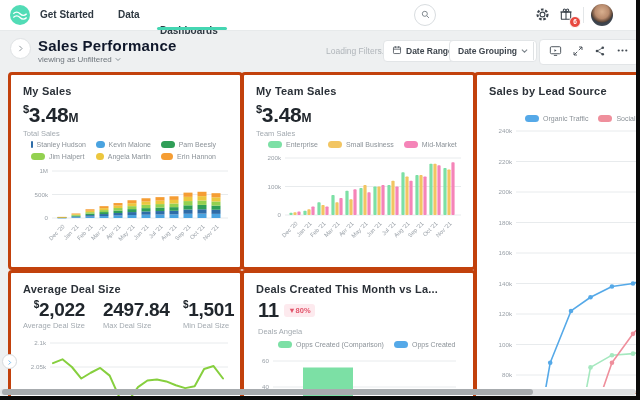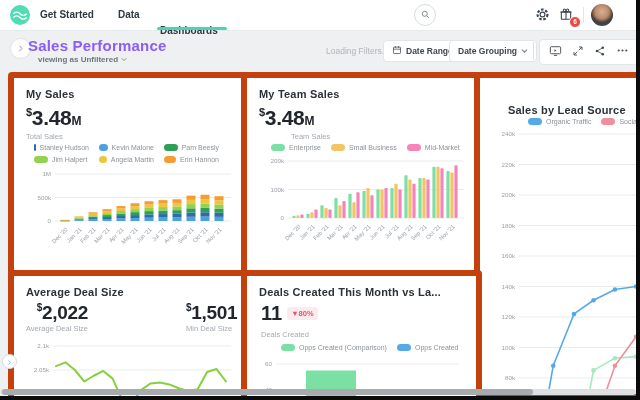--- a/index.html
+++ b/index.html
@@ -15,30 +15,30 @@
   .tab-underline{left:157px;top:27px;width:70px;height:3px;background:#45d6b2;border-radius:2px;}
   .search-btn{left:414px;top:4px;width:22px;height:22px;border:1px solid #d9dde0;border-radius:50%;background:#fff;display:flex;align-items:center;justify-content:center;}
   .add-new{left:443px;top:4px;width:84px;height:22px;background:#55a9e8;border:none;border-radius:12px;color:#fff;font-size:9.5px;font-weight:600;font-family:inherit;}
   .iconbtn{top:7px;width:17px;height:17px;display:flex;align-items:center;justify-content:center;background:none;border:none;padding:0;}
   .gift-badge{left:569px;top:16px;width:10px;height:10px;background:#e8483f;border-radius:50%;color:#fff;font-size:6.5px;font-weight:700;text-align:center;line-height:10px;border:1px solid #fff;}
   .nav-divider{left:583px;top:7px;width:1px;height:16px;background:#e3e6e8;}
   .avatar{left:591px;top:4px;width:22px;height:22px;border-radius:50%;background:radial-gradient(circle at 50% 35%, #d9b08f 0%, #b98b6d 38%, #5a4436 58%, #3a4049 62%, #49545e 100%);}
 
   
   .back-btn{left:10px;top:38px;width:21px;height:21px;border:1px solid #dfe2e4;border-radius:50%;background:#fff;display:flex;align-items:center;justify-content:center;}
-  .page-title{left:28px;top:37px;font-size:15px;font-weight:700;color:#8b5cf6;letter-spacing:.2px;}
-  .viewing{left:38px;top:55px;font-size:8px;color:#6e757c;display:flex;align-items:center;gap:3px;font-weight:bold;}
+  .page-title{left:38px;top:37px;font-size:15px;font-weight:700;color:#0f172a;letter-spacing:.2px;}
+  .viewing{left:38px;top:55px;font-size:8px;color:#6e757c;display:flex;align-items:center;gap:3px;}
   .loading{left:326px;top:46px;font-size:8.5px;color:#b0b5ba;}
   .pillbtn{top:40px;height:22px;background:#fff;border:1px solid #e2e5e7;border-radius:4px;display:flex;align-items:center;gap:4px;padding:0 8px;font-size:8.5px;font-weight:600;color:#3f464e;font-family:inherit;}
   .hdr-divider{left:533px;top:42px;width:1px;height:18px;background:#dfe2e4;}
   .icons-group{left:539px;top:39px;width:90px;height:24px;background:#fff;border:1px solid #e2e5e7;border-radius:4px;display:flex;align-items:center;justify-content:space-around;padding:0 4px;}
   .icons-group button{background:none;border:none;padding:0;display:flex;align-items:center;}
 
   
-  .card{position:absolute;background:#fff;border:6px solid #c2410c;border-radius:4px;}
+  .card{position:absolute;background:#fff;border:3px solid #c2410c;border-radius:4px;}
   .card1{left:8px;top:72px;width:229px;height:192px;}
   .card2{left:241px;top:72px;width:229px;height:192px;}
   .card3{left:474px;top:72px;width:229px;height:316px;}
   .card4{left:8px;top:270px;width:229px;height:150px;}
   .card5{left:241px;top:270px;width:229px;height:150px;}
   .card-title{left:12px;top:10px;font-size:11px;font-weight:700;color:#2b3138;letter-spacing:.2px;white-space:nowrap;}
   .bigval{left:12px;top:28px;font-size:21px;font-weight:700;color:#20262c;letter-spacing:-.3px;}
   .bigval .cur{font-size:11px;vertical-align:9px;font-weight:700;}
   .bigval .suf{font-size:12px;font-weight:700;}
   .metric-label{font-size:7.5px;color:#a3aab0;}
@@ -288,21 +288,21 @@
           <rect x="188.5" y="32.32" width="9" height="4.136000000000003" fill="#ecc73e"></rect>
           <rect x="188.5" y="28.184" width="9" height="4.135999999999999" fill="#f59d33"></rect>
         </svg>
     </section>
 
     <section class="card card2">
       <h2 class="abs card-title" style="margin:0;">My Team Sales</h2>
       <div class="abs bigval">
         <span class="cur">$</span><span>3.48</span><span class="suf">M</span>
       </div>
-      <div class="abs metric-label" style="left:12px;top:54px;margin-left:32px;">Team Sales</div>
+      <div class="abs metric-label" style="left:12px;top:54px;">Team Sales</div>
       <div class="abs legend" style="left:24px;top:66px;">
           <span class="lgi">
             <i style="background: rgb(124, 224, 165);"></i>
             <em>Enterprise</em>
           </span>
           <span class="lgi">
             <i style="background: rgb(242, 197, 98);"></i>
             <em>Small Business</em>
           </span>
           <span class="lgi">
@@ -362,21 +362,21 @@
           <rect x="173.4" y="13.700000000000003" width="3.2" height="51.3" rx="0.8" fill="#7ce0a5"></rect>
           <rect x="177.4" y="13.700000000000003" width="3.2" height="51.3" rx="0.8" fill="#f2c562"></rect>
           <rect x="181.4" y="15.125" width="3.2" height="49.875" rx="0.8" fill="#f584b8"></rect>
           <rect x="187.4" y="17.975" width="3.2" height="47.025" rx="0.8" fill="#7ce0a5"></rect>
           <rect x="191.4" y="19.4" width="3.2" height="45.6" rx="0.8" fill="#f2c562"></rect>
           <rect x="195.4" y="12.274999999999999" width="3.2" height="52.725" rx="0.8" fill="#f584b8"></rect>
         </svg>
     </section>
 
     <section class="card card3">
-      <h2 class="abs card-title" style="margin:16px;">Sales by Lead Source</h2>
+      <h2 class="abs card-title" style="margin:0;">Sales by Lead Source</h2>
       <div class="abs legend" style="left:48px;top:40px;">
           <span class="lgi">
             <i style="background: rgb(85, 169, 232);"></i>
             <em>Organic Traffic</em>
           </span>
           <span class="lgi">
             <i style="background: rgb(239, 143, 156);"></i>
             <em>Social</em>
           </span>
         </div>
@@ -420,40 +420,44 @@
           <circle cx="160" cy="194.05" r="2.3" fill="#ef8f9c"></circle>
         </svg>
     </section>
 
     <section class="card card4">
       <h2 class="abs card-title" style="margin:0;">Average Deal Size</h2>
       <div class="abs mcol" style="left:12px;top:26px;text-align:right;">
         <div class="v"><span class="cur">$</span><span>2,022</span></div>
         <div class="metric-label">Average Deal Size</div>
       </div>
+      <div class="abs mcol" style="left:92px;top:26px;">
+        <div class="v"><span>2497.84</span></div>
+        <div class="metric-label">Max Deal Size</div>
+      </div>
       <div class="abs mcol" style="left:172px;top:26px;">
         <div class="v"><span class="cur">$</span><span>1,501</span></div>
         <div class="metric-label">Min Deal Size</div>
       </div>
       <svg class="chart" style="left:12px;top:64px;" width="205" height="84">
           <line x1="27" x2="205" y1="6" y2="6" stroke="#e8ebed" stroke-width="1"></line>
           <text x="23" y="8.2" font-size="6.2" fill="#9aa1a8" text-anchor="end">2.1k</text>
           <line x1="27" x2="205" y1="30" y2="30" stroke="#e8ebed" stroke-width="1"></line>
           <text x="23" y="32.2" font-size="6.2" fill="#9aa1a8" text-anchor="end">2.05k</text>
           <polyline points="30,26.16 39.44444444444444,22.32 48.888888888888886,30 58.33333333333333,41.519999999999996 67.77777777777777,35.76 77.22222222222223,30.96 86.66666666666666,38.64 96.11111111111111,59.760000000000005 105.55555555555556,63.6 115,50.16 124.44444444444444,43.44 133.8888888888889,42.480000000000004 143.33333333333331,44.4 152.77777777777777,48.239999999999995 162.22222222222223,51.120000000000005 171.66666666666669,49.2 181.11111111111111,31.92 190.55555555555554,29.04 200,41.519999999999996" fill="none" stroke="#86cf3e" stroke-width="2" stroke-linejoin="round" stroke-linecap="round"></polyline>
         </svg>
     </section>
 
     <section class="card card5">
       <h2 class="abs card-title" style="margin:0;">Deals Created This Month vs La...</h2>
       <div class="abs" style="left:14px;top:26px;display:flex;align-items:center;gap:5px;justify-content:center;">
         <span style="font-size:20px;font-weight:700;color:#20262c;">11</span>
         <span class="delta-badge"><span>▼</span><span>80%</span></span>
       </div>
-      <div class="abs metric-label" style="left:14px;top:54px;">Deals Created</div>
+      <div class="abs metric-label" style="left:14px;top:54px;">Deals Angela</div>
       <div class="abs legend" style="left:34px;top:68px;">
           <span class="lgi">
             <i style="background: rgb(124, 224, 165);"></i>
             <em>Opps Created (Comparison)</em>
           </span>
           <span class="lgi">
             <i style="background: rgb(85, 169, 232);"></i>
             <em>Opps Created</em>
           </span>
         </div>

